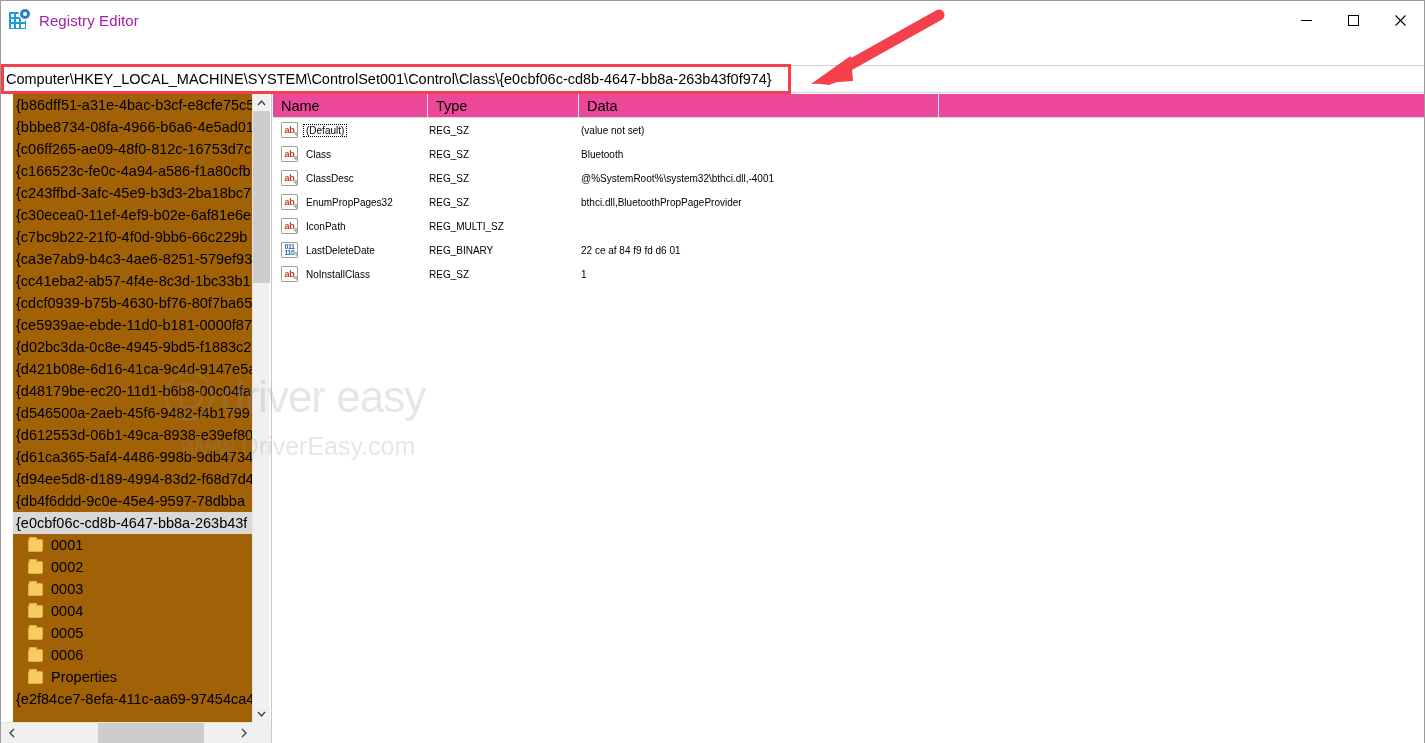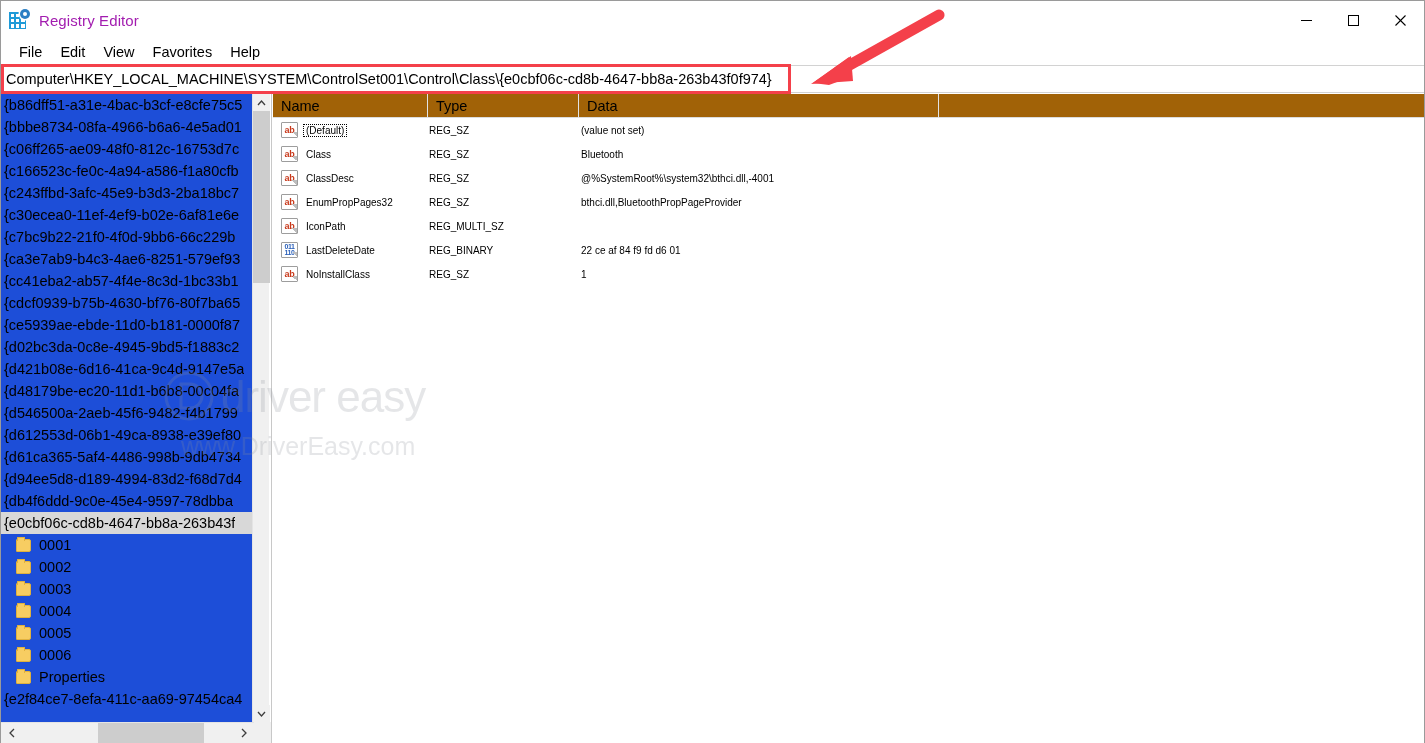--- a/index.html
+++ b/index.html
@@ -126,24 +126,24 @@
 
   
   .treepane {
     position: absolute; left: 0; top: 0;
     width: 271px; height: 649px;
     background: #ffffff;
     border-right: 1px solid #c8c8c8;
     overflow: hidden;
   }
   .treelist {
-    position: absolute; left: 0; top: 0;
+    position: absolute; left: 12px; top: 0;
     width: 251px; height: 628px;
     overflow: hidden;
-    background: #1d4ed8;
+    background: #a16207;
   }
   .treerow {
     height: 22px;
     display: flex; align-items: center;
     font-size: 14.5px; color: #000;
     white-space: nowrap;
     padding-left: 3px;
     overflow: hidden;
   }
   .treerow.sel { background: #d8d8d8; width: 251px; }
@@ -215,21 +215,21 @@
   
   .valpane {
     position: absolute; left: 272px; top: 0;
     width: 1151px; height: 649px;
     background: #ffffff;
     overflow: hidden;
   }
   .colheader {
     position: relative;
     height: 24px;
-    background: #a16207;
+    background: #ec4899;
     border-bottom: 1px solid #dcdcdc;
     display: flex; align-items: center;
   }
   .colheader .col {
     font-size: 14.5px; color: #000;
     height: 24px; line-height: 24px;
     padding-left: 8px;
     border-right: 1px solid #e2e2e2;
     box-sizing: border-box;
     white-space: nowrap;
@@ -353,27 +353,20 @@
       </div>
       <div class="winbtn">
         <svg width="13" height="13" viewBox="0 0 13 13">
           <line x1="1.5" y1="1.5" x2="11.5" y2="11.5" stroke="#000" stroke-width="1.1"></line>
           <line x1="11.5" y1="1.5" x2="1.5" y2="11.5" stroke="#000" stroke-width="1.1"></line>
         </svg>
       </div>
     </div>
   </div>
 
-  <div class="menubar" id="menubar">
-      <div class="menu-item">File</div>
-      <div class="menu-item">Edit</div>
-      <div class="menu-item">View</div>
-      <div class="menu-item">Favorites</div>
-      <div class="menu-item">Help</div>
-    </div>
 
   <div class="addrwrap">
     <div class="addrbar">Computer\HKEY_LOCAL_MACHINE\SYSTEM\ControlSet001\Control\Class\{e0cbf06c-cd8b-4647-bb8a-263b43f0f974}</div>
   </div>
 
   <div class="content">
 
     <div class="treepane">
       <div class="treelist" id="treelist">
           <div class="treerow">

